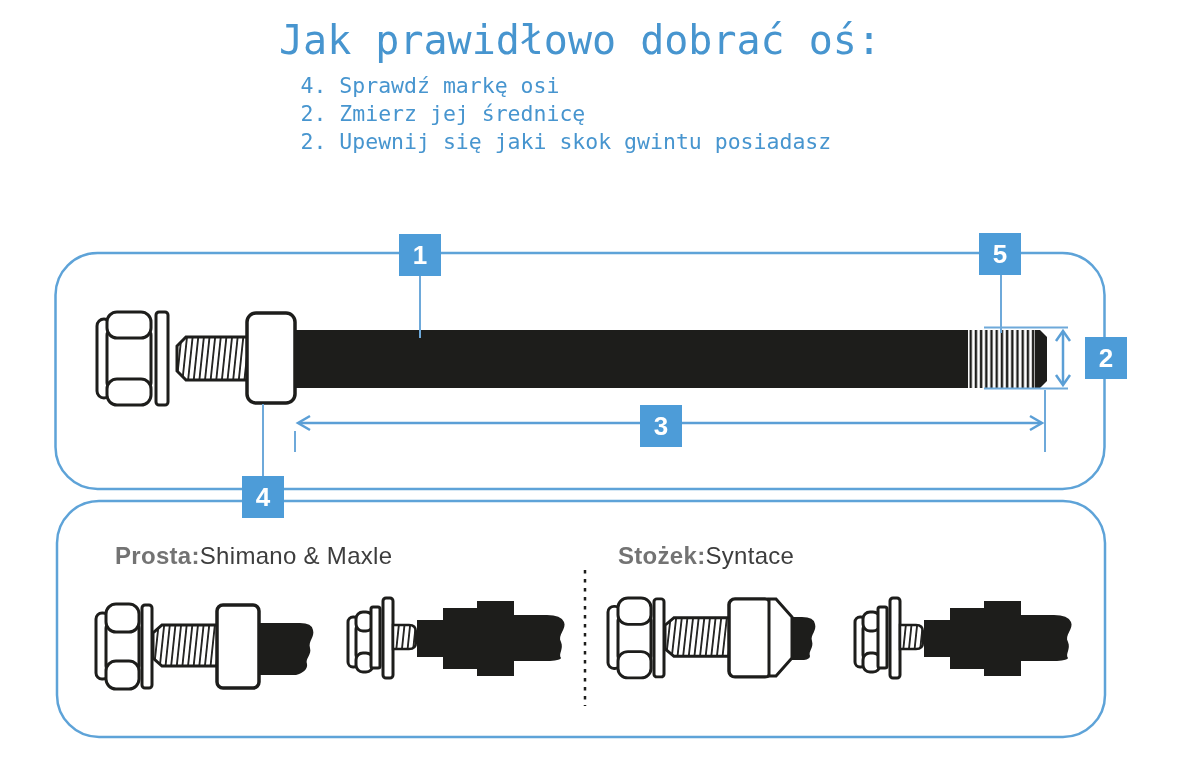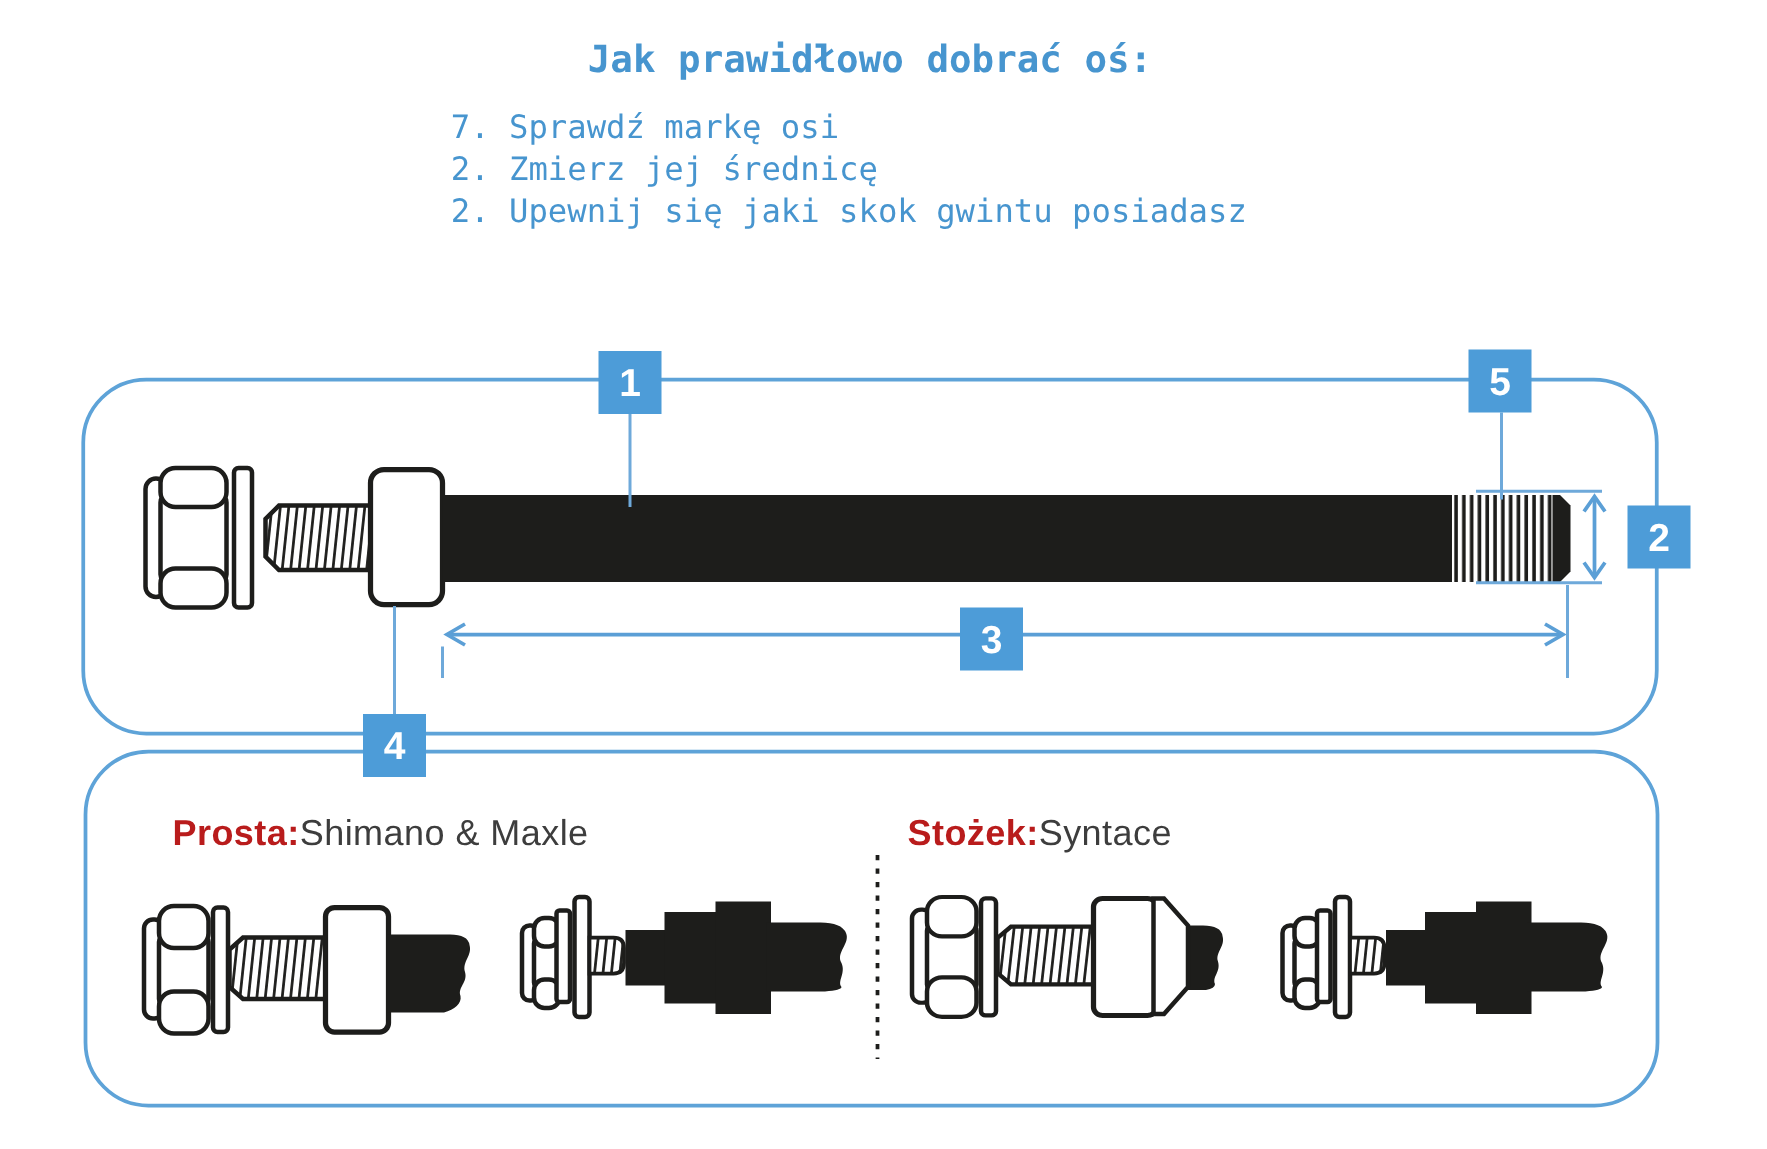--- a/index.html
+++ b/index.html
@@ -1,28 +1,28 @@
 <!DOCTYPE html>
 <html style="--bluetext: #4795cf; --marker: #4d9cd8; --line: #5b9fd6; --linelight: #6ea9da; --border: #5ea3d8; --ink: #1d1d1b; --gray: #3d3d3d;"><head>
 <meta charset="utf-8">
 <style>
   html,body{margin:0;padding:0;}
   body{width:1178px;height:766px;background:#fff;position:relative;overflow:hidden;
        font-family:"Liberation Sans",sans-serif;}
   .abs{position:absolute;}
   #title{left:0;top:21px;width:1160px;text-align:center;
-         font-family:"DejaVu Sans Mono",monospace;font-weight:bold;font-size:25px;line-height:38px;
+         font-family:"DejaVu Sans Mono",monospace;font-weight:normal;font-size:40px;line-height:38px;
          color:var(--bluetext);}
   #steps{left:300.5px;top:71.5px;font-family:"DejaVu Sans Mono",monospace;
          font-size:21.5px;line-height:28.2px;color:var(--bluetext);font-weight:normal;}
   .marker{position:absolute;width:42px;height:42px;background:var(--marker);
           color:#fff;font-weight:bold;font-size:26px;display:flex;align-items:center;
           justify-content:center;z-index:5;}
   .seclabel{position:absolute;top:542px;font-size:24px;letter-spacing:0.3px;}
-  .seclabel .b{font-weight:bold;color:#b91c1c;}
+  .seclabel .b{font-weight:bold;color:#737373;}
   .seclabel .g{font-weight:normal;color:var(--gray);margin-top:21px;}
   svg{position:absolute;left:0;top:0;}
   .outline{fill:#fff;stroke:var(--ink);stroke-width:3;}
   .outline35{fill:#fff;stroke:var(--ink);stroke-width:3.5;}
   .ln{stroke:var(--line);stroke-width:2.5;fill:none;}
   .ln2{stroke:var(--linelight);stroke-width:2;fill:none;}
   .box{fill:none;stroke:var(--border);stroke-width:2.5;}
   .blk{fill:var(--ink);}
 </style>
 </head>
@@ -112,29 +112,29 @@
   <g>
     <use href="#axleB" x="507" y="0"></use>
   </g>
 
   <path d="M 585,570 V 706" stroke="#1d1d1b" stroke-width="2.5" stroke-dasharray="3.5 5.5" fill="none"></path>
 </svg>
 
 <div class="abs" id="title">Jak prawidłowo dobrać oś:</div>
 
 <div class="abs" id="steps">
-  <div>7. Sprawdź markę osi</div>
+  <div>4. Sprawdź markę osi</div>
   <div>2. Zmierz jej średnicę</div>
   <div>2. Upewnij się jaki skok gwintu posiadasz</div>
 </div>
 
 <div class="marker" style="left:399px;top:234px;">1</div>
 <div class="marker" style="left:979px;top:233px;">5</div>
 <div class="marker" style="left:1085px;top:337px;">2</div>
 <div class="marker" style="left:640px;top:405px;">3</div>
 <div class="marker" style="left:242px;top:476px;">4</div>
 
 <div class="seclabel" style="left:115px;">
   <span class="b">Prosta:</span><span class="g">Shimano &amp; Maxle</span>
 </div>
-<div class="seclabel" style="left:605px;">
+<div class="seclabel" style="left:618px;">
   <span class="b">Stożek:</span><span class="g">Syntace</span>
 </div>
 
 </body></html>

